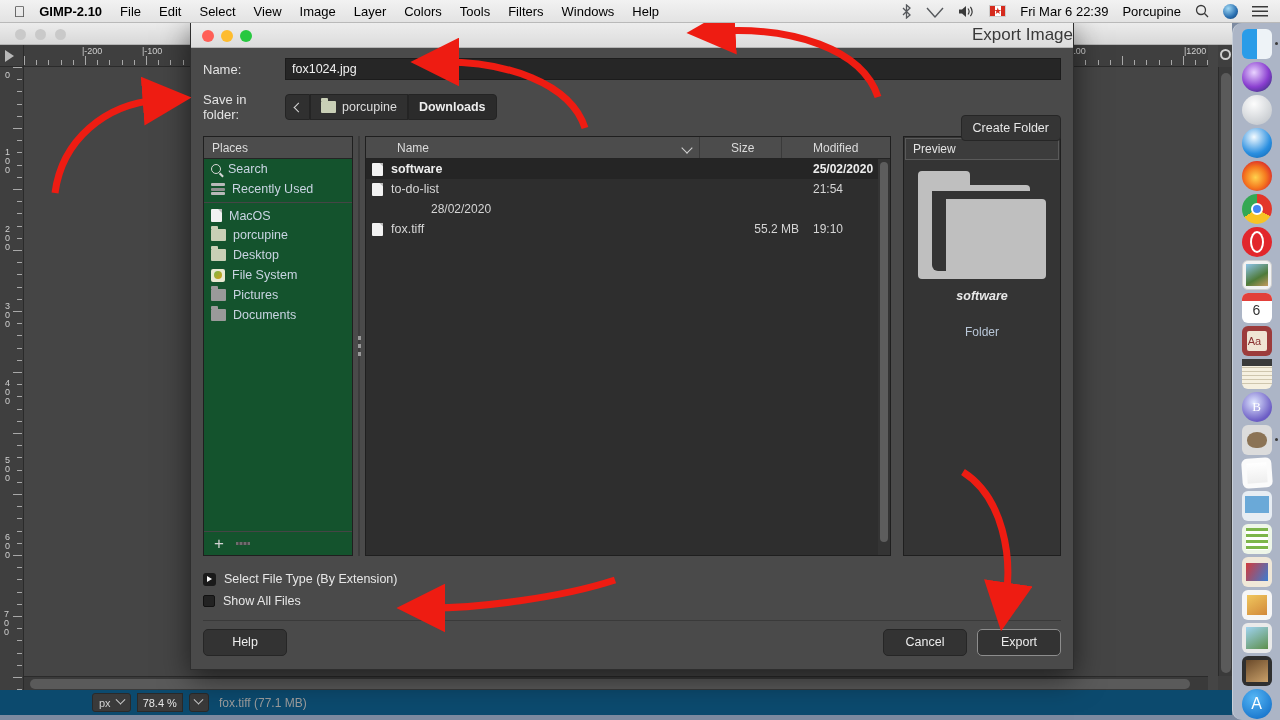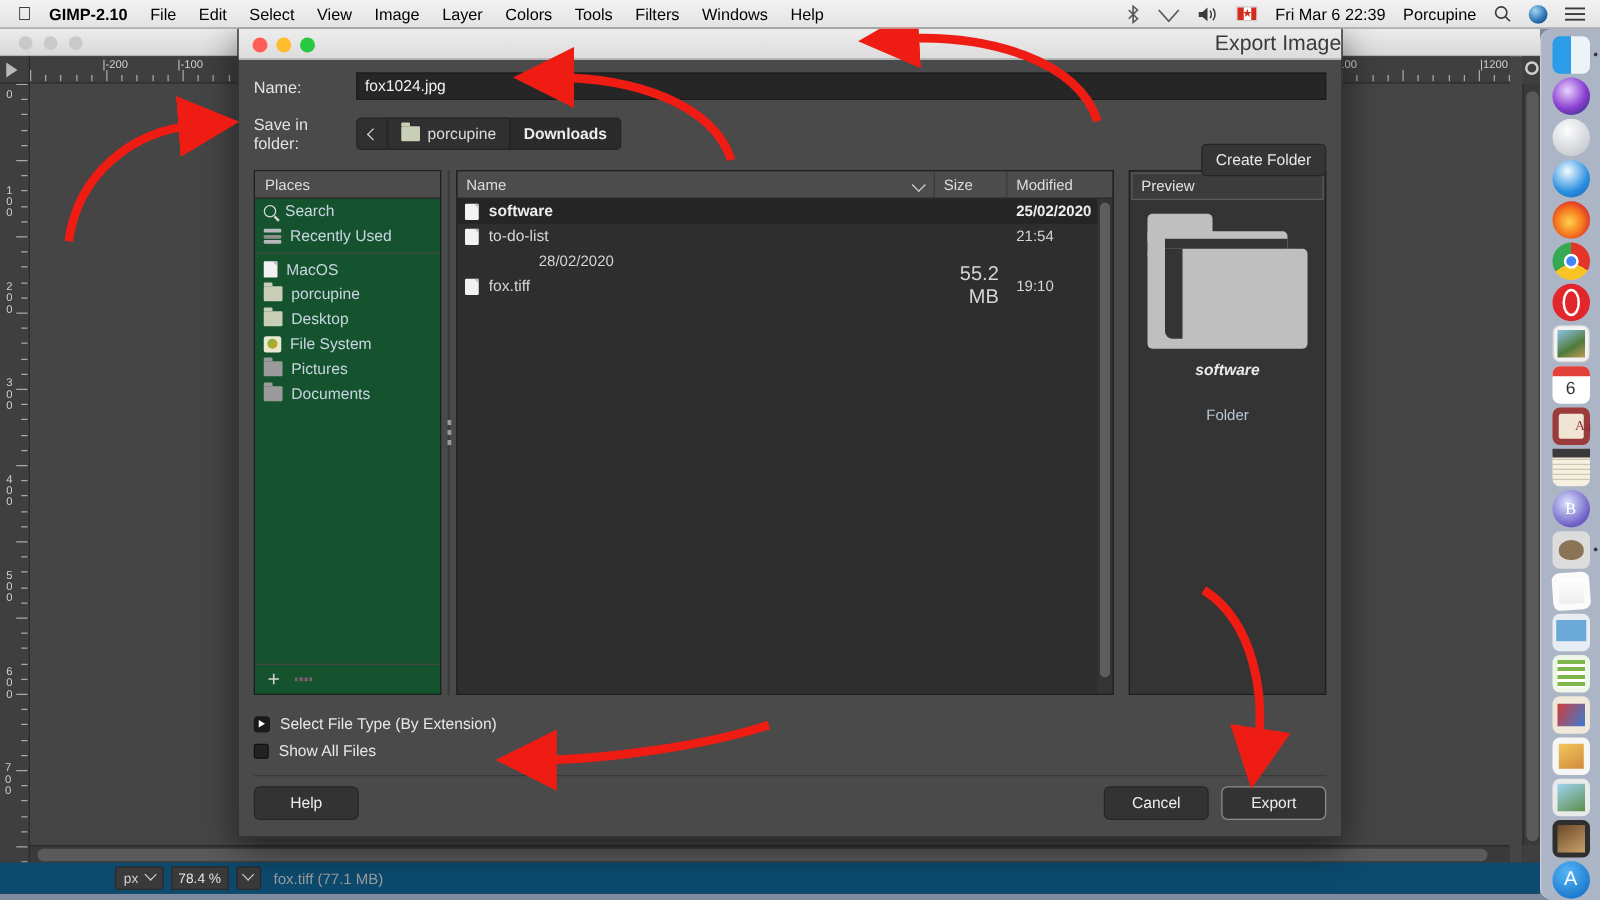--- a/index.html
+++ b/index.html
@@ -222,30 +222,30 @@
   #splitter { width: 12px; display: flex; align-items: center; justify-content: center; position: relative; }
   #splitter .bar { position: absolute; top: 0; bottom: 0; left: 5px; width: 2px; background: #3c3c3c; }
   #splitter .dots { position: relative; display: flex; flex-direction: column; gap: 4px; }
   #splitter .dots i { width: 3px; height: 4px; background: #9a9a9a; display: block; }
 
   #filelist {
     flex: 1; background: #2e2e2e; border: 1px solid #1f1f1f; position: relative; overflow: hidden;
   }
   #fl-head { height: 22px; display: flex; background: #4c4c4c; border-bottom: 1px solid #242424;
     color: #dcdcdc; font-size: 12px; }
-  #fl-head .c { display: flex; align-items: center; padding-left: 7px; position: relative; }
+  #fl-head .c { display: flex; align-items: center; padding-left: 7px; position: relative; margin-left: 24px; }
   #fl-head .c.name { flex: 1; border-right: 1px solid #3a3a3a; }
   #fl-head .c.size { width: 58px; border-right: 1px solid #3a3a3a; }
   #fl-head .c.mod { width: 84px; }
   .sortchev { position: absolute; right: 8px; top: 7px; width: 8px; height: 8px;
     border-right: 1.6px solid #d2d2d2; border-bottom: 1.6px solid #d2d2d2; transform: rotate(45deg); }
   .frow { height: 20px; display: flex; align-items: center; color: #d5d5d5; font-size: 12.5px; }
   .frow.selected { background: #252525; }
   .frow .fname { flex: 1; display: flex; align-items: center; gap: 8px; padding-left: 6px; }
-  .frow .fsize { width: 58px; text-align: right; padding-right: 7px; font-size: 16px; }
+  .frow .fsize { width: 58px; text-align: right; padding-right: 7px; font-size: 12px; }
   .frow .fmod { width: 84px; padding-left: 7px; font-size: 12px; }
   .frow.selected .fmod, .frow.selected .fname { font-weight: bold; color: #ededed; }
   #fl-scroll { position: absolute; right: 0; top: 22px; bottom: 0; width: 12px; background: #343434; }
   #fl-scroll .thumb { position: absolute; left: 2px; top: 3px; width: 8px; height: 380px;
     background: #5d5d5d; border-radius: 4px; }
 
   #preview {
     width: 158px; margin-left: 12px; background: #343434; border: 1px solid #1f1f1f;
     display: flex; flex-direction: column;
   }
@@ -757,21 +757,21 @@
     </div>
   <div class="dock-ico" style="background:#f2f2f2;border:1px solid #cfcfcf;">
       <span style="position:absolute;left:3px;top:3px;right:3px;bottom:3px;background:linear-gradient(150deg,#8cc3e8,#4f7b3a 60%,#c49a5c);"></span>
     </div>
   <div class="dock-ico" style="background:#fff;">
       <span style="position:absolute;left:0;top:0;width:30px;height:8px;background:#e2403a;border-radius:6px 6px 0 0;"></span>
       <span style="position:absolute;left:0;top:9px;width:30px;text-align:center;font-size:14px;color:#333;font-family:'Liberation Sans',sans-serif;">6</span>
     </div>
   <div class="dock-ico" style="background:#9c3b3b;">
       <span style="position:absolute;left:5px;top:5px;right:5px;bottom:5px;background:#f0e4d4;border-radius:2px;"></span>
-      <span style="position:absolute;left:16px;top:9px;width:18px;text-align:center;font-size:11px;color:#8a2f2f;font-family:Liberation Serif, serif;">Aa</span>
+      <span style="position:absolute;left:4px;top:9px;width:18px;text-align:center;font-size:11px;color:#8a2f2f;font-family:Liberation Sans, sans-serif;">Aa</span>
     </div>
   <div class="dock-ico" style="background:#f6f0e0;">
       <span style="position:absolute;left:0;top:0;width:30px;height:7px;background:#3a3a3a;"></span>
       <span style="position:absolute;left:0;top:8px;width:30px;height:1px;background:#cfc6ae;box-shadow:0 4px #cfc6ae,0 8px #cfc6ae,0 12px #cfc6ae,0 16px #cfc6ae;"></span>
     </div>
   <div class="dock-ico" style="border-radius:50%;background:radial-gradient(circle at 40% 35%,#dfe6ff,#6b5cc4 70%);color:#fff;font-size:13px;text-align:center;line-height:30px;font-family:'Liberation Serif',serif;">B</div>
   <div class="dock-ico" style="background:#dcdcdc;">
       <span style="position:absolute;left:5px;top:7px;width:20px;height:16px;border-radius:50% 50% 45% 45%;background:#8b7355;"></span>
       <span class="run-dot"></span>
     </div>

